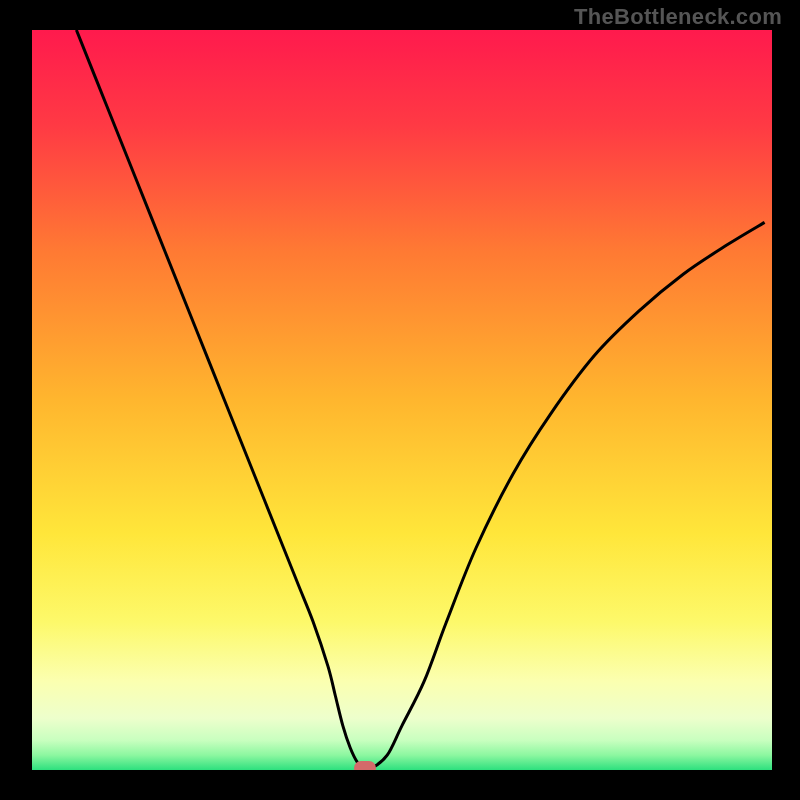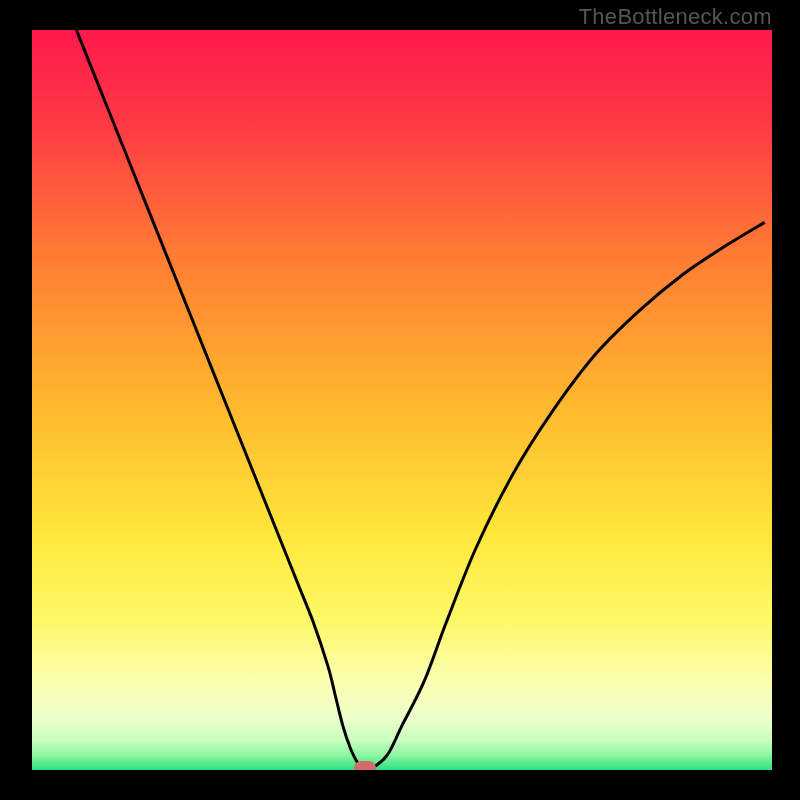--- a/index.html
+++ b/index.html
@@ -12,24 +12,24 @@
   }
   .outer {
     position: relative;
     width: 800px;
     height: 800px;
     background: #000;
   }
   .watermark {
     position: absolute;
     top: 4px;
-    right: 28px;
+    right: 18px;
     color: #555;
     font-size: 22px;
-    font-weight: 400;
+    font-weight: 700;
     letter-spacing: 0.3px;
     z-index: 10;
   }
   .plot-area {
     position: absolute;
     left: 32px;
     top: 30px;
     width: 740px;
     height: 740px;
     overflow: hidden;

